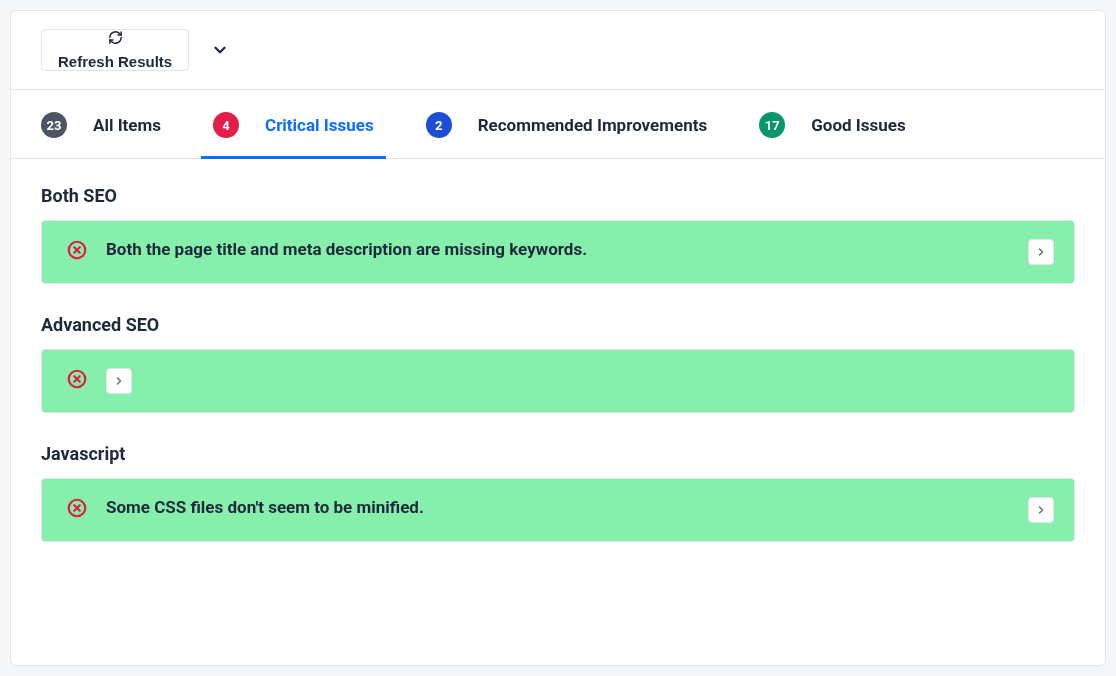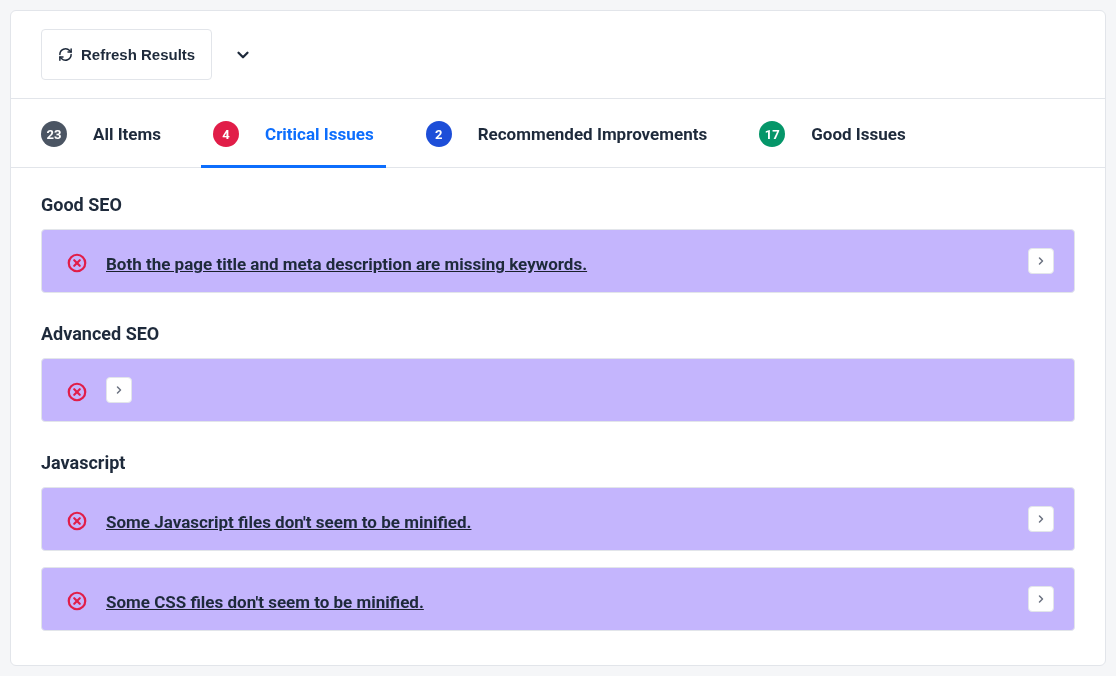--- a/index.html
+++ b/index.html
@@ -35,22 +35,23 @@
   .card-header{
     display:flex;align-items:center;justify-content:space-between;
     padding:18px 30px 18px 30px;
   }
   .title{font-size:22px;font-weight:700;color:var(--ink-strong);}
   .header-actions{display:flex;align-items:center;gap:14px;}
   .btn{
     display:flex;align-items:center;gap:8px;
     border:1px solid var(--border);border-radius:4px;
     background:#fff;
-    padding:16px 16px;font-size:15px;font-weight:600;color:var(--ink-strong);
+    padding:0 16px;font-size:15px;font-weight:600;color:var(--ink-strong);
     cursor:pointer;
+    flex-direction:column;
   }
   .icon-btn{
     width:34px;height:34px;display:flex;align-items:center;justify-content:center;
     cursor:pointer;color:var(--ink-strong);
   }
   .tabs{
     display:flex;align-items:center;gap:28px;
     padding:0 18px;
     border-top:1px solid var(--border);
     border-bottom:1px solid var(--border);
@@ -81,26 +82,25 @@
     flex:1;overflow:auto;
   }
   .section{margin-bottom:30px;}
   .section-title{
     font-size:18px;font-weight:700;color:var(--ink-strong);
     margin-bottom:14px;
   }
   .issue{
     border:1px solid var(--border);
     border-radius:4px;
-    background:#c4b5fd;
-    display:flex;align-items:flex-end;
+    background:#86efac;
+    display:flex;align-items:flex-start;
     padding:18px 20px 18px 24px;
     gap:18px;
     margin-bottom:16px;
-    text-decoration:underline;
   }
   .issue-text{
     font-size:17px;font-weight:700;color:var(--ink-strong);
     flex:1;
   }
   .expand{
     width:26px;height:26px;border:1px solid var(--border);border-radius:4px;
     display:flex;align-items:center;justify-content:center;
     color:#6b7280;cursor:pointer;background:#fff;
   }
@@ -152,21 +152,21 @@
     </div>
     <div class="tab">
       <span class="pill green">17</span>
       <span>Good Issues</span>
     </div>
   </div>
 
   <div class="content">
 
     <div class="section">
-      <div class="section-title">Good SEO</div>
+      <div class="section-title">Both SEO</div>
       <div class="issue">
         <span class="issue-icon">
           <svg width="22" height="22" viewBox="0 0 24 24" fill="none" stroke="#e11d48" stroke-width="2.4" stroke-linecap="round" stroke-linejoin="round">
               <circle cx="12" cy="12" r="9"></circle>
               <line x1="9" y1="9" x2="15" y2="15"></line>
               <line x1="15" y1="9" x2="9" y2="15"></line>
             </svg>
         </span>
         <div class="issue-text">Both the page title and meta description are missing keywords.</div>
         <div class="expand">
@@ -202,37 +202,20 @@
     <div class="section">
       <div class="section-title">Javascript</div>
       <div class="issue">
         <span class="issue-icon">
           <svg width="22" height="22" viewBox="0 0 24 24" fill="none" stroke="#e11d48" stroke-width="2.4" stroke-linecap="round" stroke-linejoin="round">
               <circle cx="12" cy="12" r="9"></circle>
               <line x1="9" y1="9" x2="15" y2="15"></line>
               <line x1="15" y1="9" x2="9" y2="15"></line>
             </svg>
         </span>
-        <div class="issue-text">Some Javascript files don't seem to be minified.</div>
-        <div class="expand">
-          <span>
-            <svg width="12" height="12" viewBox="0 0 24 24" fill="none" stroke="currentColor" stroke-width="3" stroke-linecap="round" stroke-linejoin="round">
-                <polyline points="9 18 15 12 9 6"></polyline>
-              </svg>
-          </span>
-        </div>
-      </div>
-      <div class="issue">
-        <span class="issue-icon">
-          <svg width="22" height="22" viewBox="0 0 24 24" fill="none" stroke="#e11d48" stroke-width="2.4" stroke-linecap="round" stroke-linejoin="round">
-              <circle cx="12" cy="12" r="9"></circle>
-              <line x1="9" y1="9" x2="15" y2="15"></line>
-              <line x1="15" y1="9" x2="9" y2="15"></line>
-            </svg>
-        </span>
         <div class="issue-text">Some CSS files don't seem to be minified.</div>
         <div class="expand">
           <span>
             <svg width="12" height="12" viewBox="0 0 24 24" fill="none" stroke="currentColor" stroke-width="3" stroke-linecap="round" stroke-linejoin="round">
                 <polyline points="9 18 15 12 9 6"></polyline>
               </svg>
           </span>
         </div>
       </div>
     </div>

